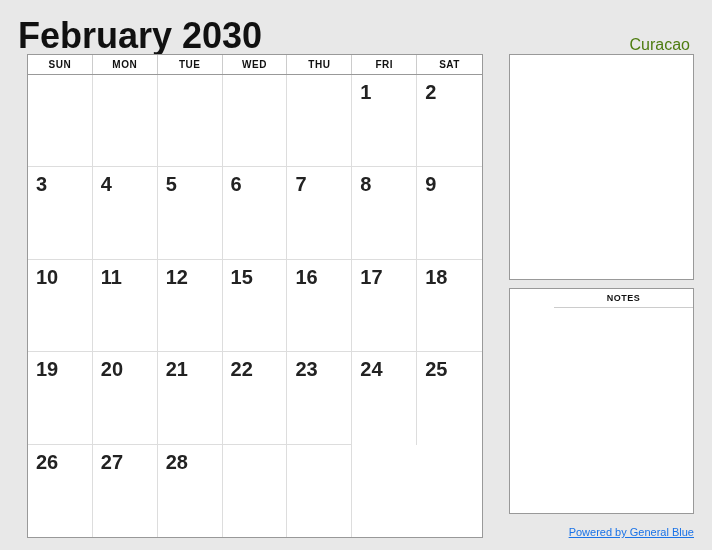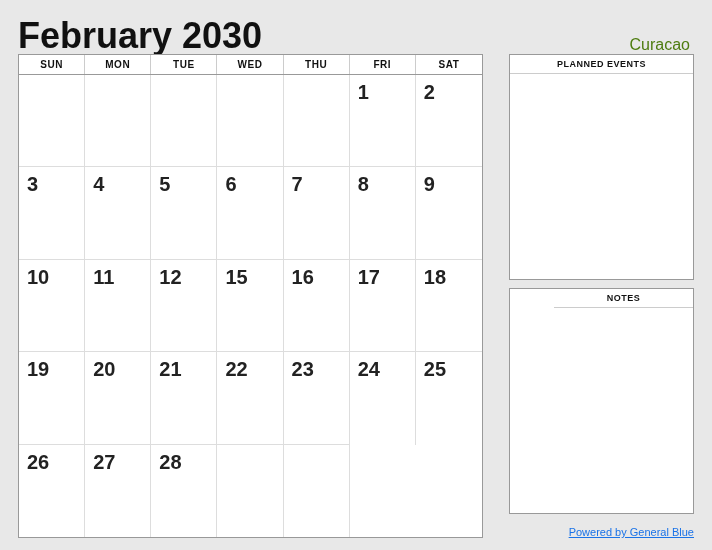--- a/index.html
+++ b/index.html
@@ -35,20 +35,21 @@
     .location {
       font-size: 16px;
       font-weight: normal;
       color: #4d7c0f;
       padding-right: 4px;
     }
     .main-content {
       display: flex;
       flex: 1;
       gap: 26px;
+      margin-left: 9px;
     }
     .calendar-section {
       flex: 1;
       display: flex;
       flex-direction: column;
       background: white;
       border: 1px solid #999;
     }
     .day-headers {
       display: grid;
@@ -242,21 +243,20 @@
         <div class="calendar-cell last-row">
             <span class="date-num">28</span>
           </div>
         <div class="calendar-cell last-row empty"></div>
         <div class="calendar-cell last-row empty"></div>
       </div>
     </div>
 
     <div class="sidebar">
       <div class="sidebar-box planned-events-box">
-        <div class="sidebar-box-title">PLANNED EVENTS</div>
         <div class="sidebar-box-content"></div>
       </div>
       <div class="sidebar-box notes-box">
         <div class="sidebar-box-title">NOTES</div>
         <div class="sidebar-box-content"></div>
       </div>
       <div class="footer">
         <a href="#">Powered by General Blue</a>
       </div>
     </div>

